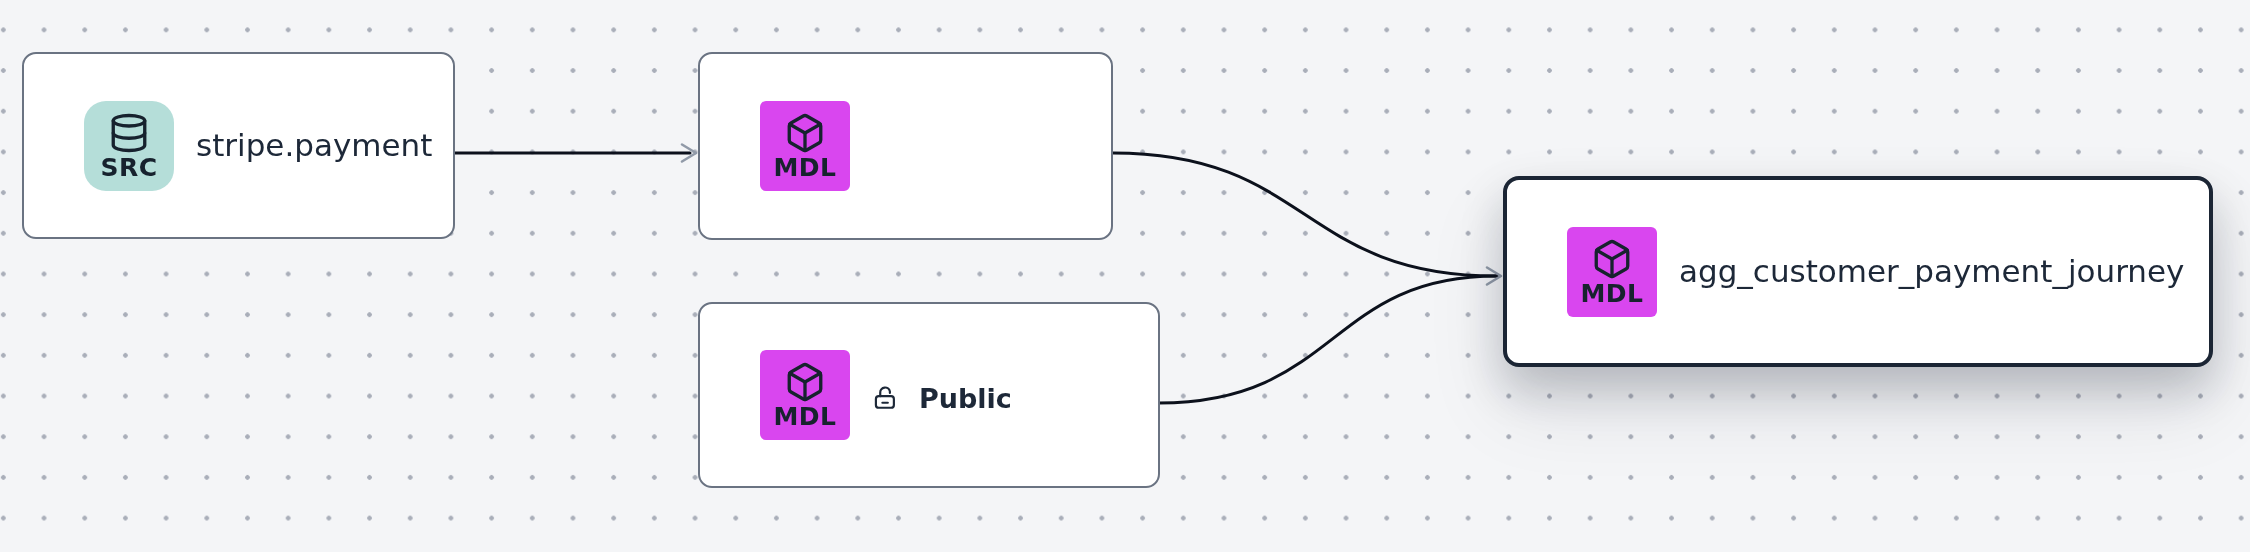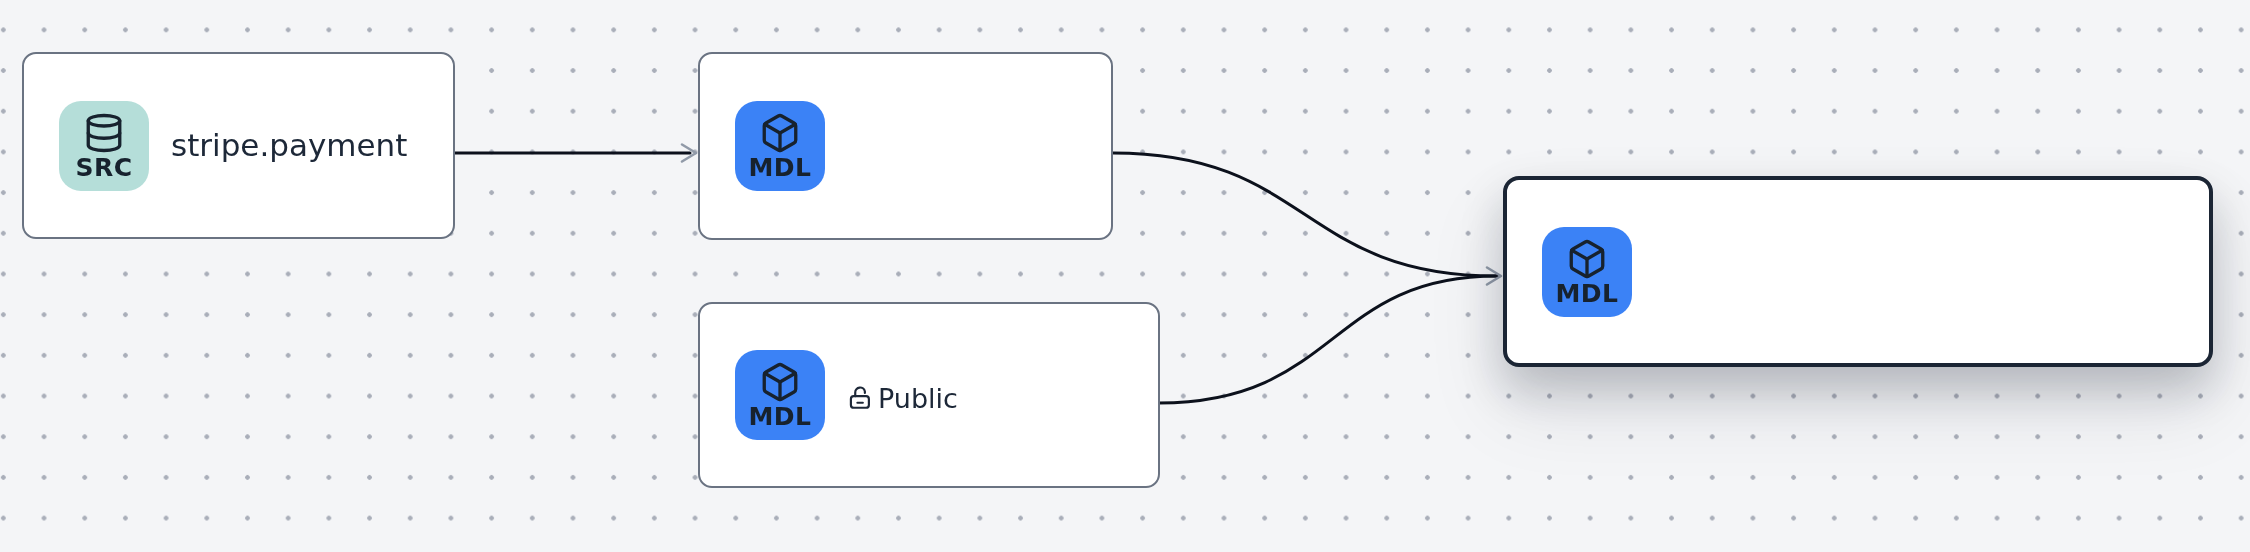--- a/index.html
+++ b/index.html
@@ -40,47 +40,49 @@
   .badge {
     width: 90px; height: 90px;
     border-radius: 22px;
     flex: 0 0 auto;
     display: flex;
     flex-direction: column;
     align-items: center;
     justify-content: center;
     gap: 1px;
     color: #17222e;
+    margin-left: 25px;
   }
   .badge.src { background: #b5ded9; }
-  .badge.mdl { background: #3b82f6; }
+  .badge.mdl { background: #d946ef; border-radius: 6px; }
   .badge svg { display: block; }
   .badge-label {
     font-size: 25px;
     font-weight: 700;
     letter-spacing: 0.5px;
     line-height: 1;
     color: #17222e;
   }
   .node-text { margin-left: 22px; display: flex; flex-direction: column; text-align: center; }
   .node-title {
     font-size: 31px;
     font-weight: 400;
     color: #1d2838;
     line-height: 1.15;
     white-space: nowrap;
   }
   .node-subtitle {
     margin-top: 6px;
     display: flex;
     align-items: center;
-    gap: 5px;
+    gap: 21px;
     font-size: 27px;
     color: #1d2838;
     line-height: 1;
+    font-weight: bold;
   }
   .node-subtitle svg { display: block; }
 </style>
 </head>
 <body>
 
 <div style="position:absolute;inset:0;">
 
   <svg class="edges" viewBox="0 0 2250 552" xmlns="http://www.w3.org/2000/svg">
 
@@ -141,15 +143,18 @@
 
   <div class="node selected" style="left:1503px; top:176px; width:710px; height:191px;">
     <div class="badge mdl">
       <svg width="42" height="42" viewBox="0 0 24 24" fill="none" stroke="#17222e" stroke-width="1.9" stroke-linecap="round" stroke-linejoin="round">
         <path d="M21 8a2 2 0 0 0-1-1.73l-7-4a2 2 0 0 0-2 0l-7 4A2 2 0 0 0 3 8v8a2 2 0 0 0 1 1.73l7 4a2 2 0 0 0 2 0l7-4A2 2 0 0 0 21 16Z"></path>
         <path d="m3.3 7 8.7 5 8.7-5"></path>
         <path d="M12 22V12"></path>
       </svg>
       <span class="badge-label">MDL</span>
     </div>
+    <div class="node-text">
+      <span class="node-title">agg_customer_payment_journey</span>
+    </div>
   </div>
 
 </div>
 
 </body></html>

